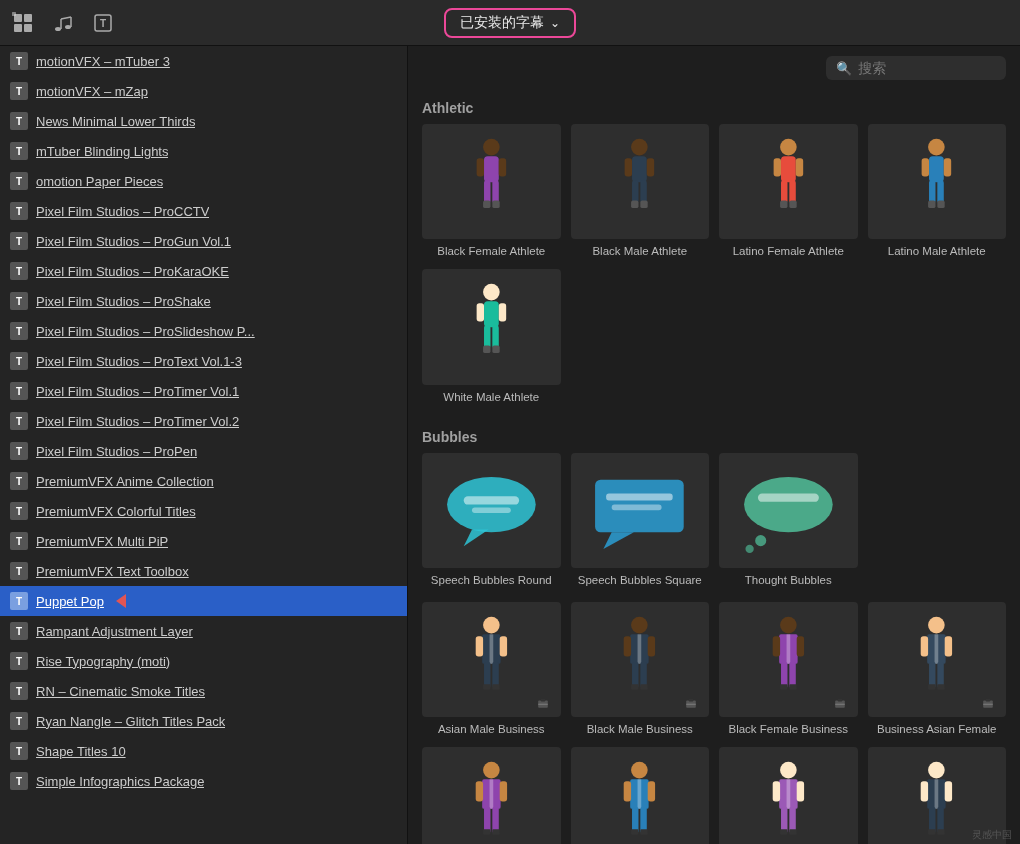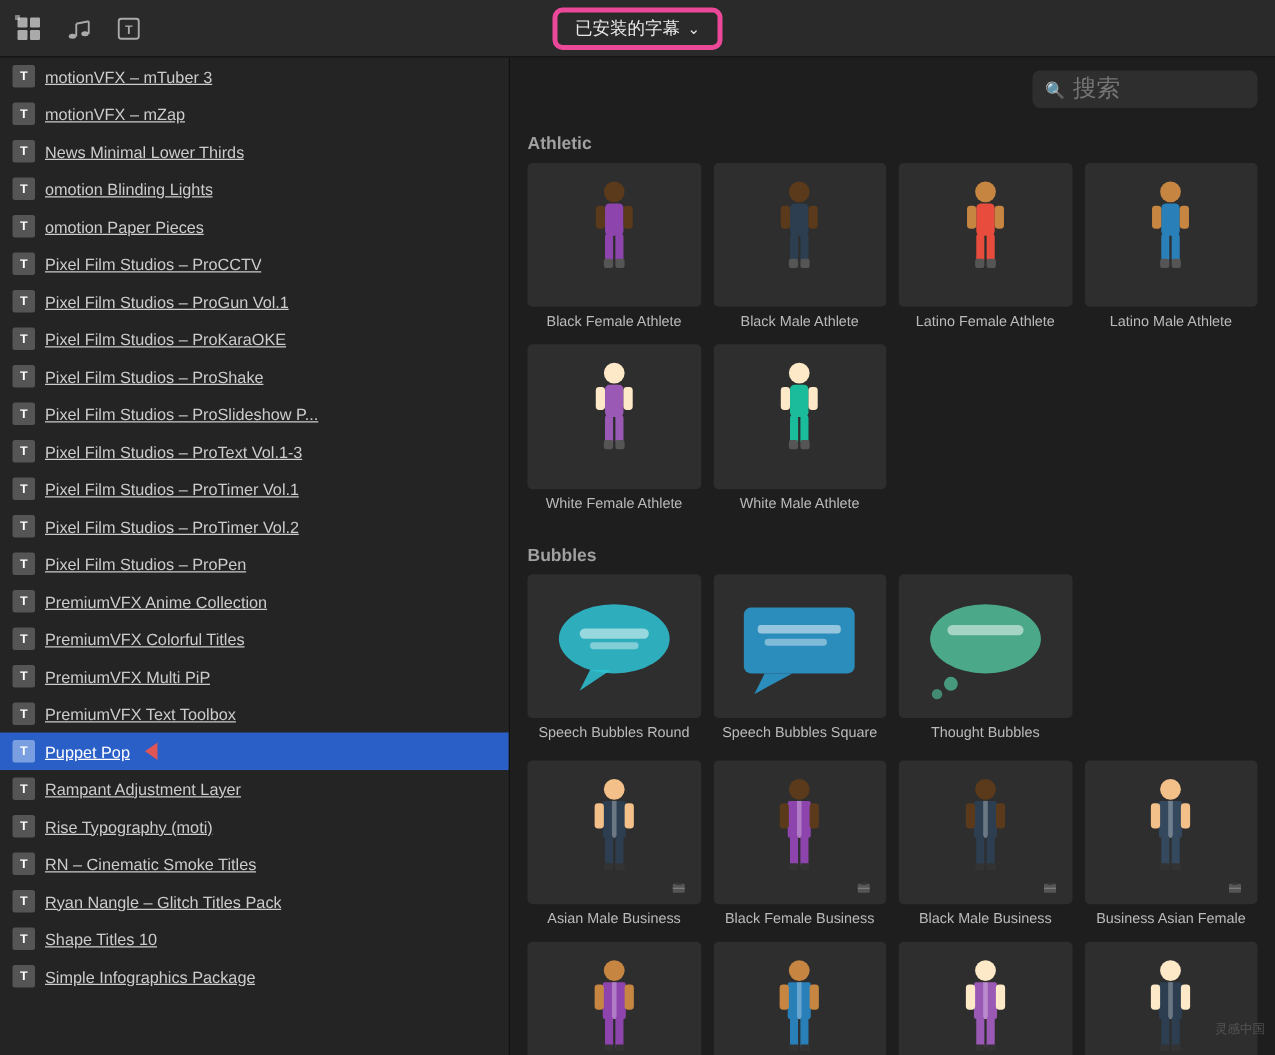--- a/index.html
+++ b/index.html
@@ -35,21 +35,21 @@
     .toolbar-icon {
       width: 26px;
       height: 26px;
       display: flex;
       align-items: center;
       justify-content: center;
       color: #ccc;
       font-size: 16px;
     }
     .dropdown-btn {
-      border: 4px solid #ec4899;
+      border: 2px solid #ec4899;
       border-radius: 8px;
       padding: 4px 14px;
       color: #e8e8e8;
       font-size: 14px;
       background: transparent;
       display: flex;
       align-items: center;
       gap: 6px;
       cursor: pointer;
     }
@@ -130,21 +130,21 @@
       border-radius: 6px;
       padding: 4px 10px;
       gap: 6px;
       width: 180px;
     }
     .search-input-wrapper input {
       background: transparent;
       border: none;
       outline: none;
       color: #ccc;
-      font-size: 19px;
+      font-size: 14px;
       width: 100%;
     }
     .search-icon-char { color: #888; font-size: 13px; }
 
     
     .category-section { padding: 0 14px 14px 14px; }
     .category-title {
       font-size: 14px;
       font-weight: 600;
       color: #a0a0a0;
@@ -230,21 +230,21 @@
       <div class="sidebar-item">
         <div class="t-icon">T</div>
         <span class="item-label">motionVFX – mZap</span>
       </div>
       <div class="sidebar-item">
         <div class="t-icon">T</div>
         <span class="item-label">News Minimal Lower Thirds</span>
       </div>
       <div class="sidebar-item">
         <div class="t-icon">T</div>
-        <span class="item-label">omotion Blinding Lights</span>
+        <span class="item-label">mTuber Blinding Lights</span>
       </div>
       <div class="sidebar-item">
         <div class="t-icon">T</div>
         <span class="item-label">omotion Paper Pieces</span>
       </div>
       <div class="sidebar-item">
         <div class="t-icon">T</div>
         <span class="item-label">Pixel Film Studios – ProCCTV</span>
       </div>
       <div class="sidebar-item">
@@ -396,35 +396,20 @@
     <rect x="21" y="70" width="8" height="8" rx="2" fill="#555"></rect>
     <rect x="31" y="70" width="8" height="8" rx="2" fill="#555"></rect>
   </svg>
               </div>
               <div class="grid-item-label">Latino Male Athlete</div>
             </div>
             <div class="grid-item">
               <div class="grid-item-thumb">
                 <svg viewBox="0 0 60 100" xmlns="http://www.w3.org/2000/svg">
     <circle cx="30" cy="12" r="9" fill="#fde8c8"></circle>
-    <rect x="22" y="22" width="16" height="28" rx="4" fill="#9b59b6"></rect>
-    <rect x="14" y="24" width="8" height="20" rx="3" fill="#fde8c8"></rect>
-    <rect x="38" y="24" width="8" height="20" rx="3" fill="#fde8c8"></rect>
-    <rect x="22" y="48" width="7" height="25" rx="3" fill="#9b59b6"></rect>
-    <rect x="31" y="48" width="7" height="25" rx="3" fill="#9b59b6"></rect>
-    <rect x="21" y="70" width="8" height="8" rx="2" fill="#555"></rect>
-    <rect x="31" y="70" width="8" height="8" rx="2" fill="#555"></rect>
-  </svg>
-              </div>
-              <div class="grid-item-label">White Female Athlete</div>
-            </div>
-            <div class="grid-item">
-              <div class="grid-item-thumb">
-                <svg viewBox="0 0 60 100" xmlns="http://www.w3.org/2000/svg">
-    <circle cx="30" cy="12" r="9" fill="#fde8c8"></circle>
     <rect x="22" y="22" width="16" height="28" rx="4" fill="#1abc9c"></rect>
     <rect x="14" y="24" width="8" height="20" rx="3" fill="#fde8c8"></rect>
     <rect x="38" y="24" width="8" height="20" rx="3" fill="#fde8c8"></rect>
     <rect x="22" y="48" width="7" height="25" rx="3" fill="#1abc9c"></rect>
     <rect x="31" y="48" width="7" height="25" rx="3" fill="#1abc9c"></rect>
     <rect x="21" y="70" width="8" height="8" rx="2" fill="#555"></rect>
     <rect x="31" y="70" width="8" height="8" rx="2" fill="#555"></rect>
   </svg>
               </div>
               <div class="grid-item-label">White Male Athlete</div>
@@ -489,57 +474,57 @@
         <rect x="7" y="5" width="6" height="3" rx="1" fill="#333"></rect>
         <rect x="4" y="11" width="12" height="1" fill="#888"></rect>
       </svg>
               </div>
               <div class="grid-item-label">Asian Male Business</div>
             </div>
             <div class="grid-item">
               <div class="grid-item-thumb">
                 <svg viewBox="0 0 60 100" xmlns="http://www.w3.org/2000/svg">
     <circle cx="30" cy="12" r="9" fill="#5a3a1a"></circle>
-    <rect x="20" y="22" width="20" height="32" rx="2" fill="#8e44ad"></rect>
+    <rect x="20" y="22" width="20" height="32" rx="2" fill="#2c3e50"></rect>
     <rect x="28" y="22" width="4" height="32" fill="#fff" opacity="0.3"></rect>
     <rect x="13" y="24" width="8" height="22" rx="3" fill="#5a3a1a"></rect>
     <rect x="39" y="24" width="8" height="22" rx="3" fill="#5a3a1a"></rect>
-    <rect x="22" y="52" width="7" height="28" rx="2" fill="#8e44ad"></rect>
-    <rect x="31" y="52" width="7" height="28" rx="2" fill="#8e44ad"></rect>
+    <rect x="22" y="52" width="7" height="28" rx="2" fill="#2c3e50"></rect>
+    <rect x="31" y="52" width="7" height="28" rx="2" fill="#2c3e50"></rect>
     <rect x="21" y="76" width="8" height="6" rx="1" fill="#333"></rect>
     <rect x="31" y="76" width="8" height="6" rx="1" fill="#333"></rect>
   </svg>
                 <svg viewBox="0 0 20 20" xmlns="http://www.w3.org/2000/svg" style="position:absolute;bottom:6px;right:10px;width:16px;height:16px;">
         <rect x="4" y="7" width="12" height="9" rx="1" fill="#555"></rect>
         <rect x="7" y="5" width="6" height="3" rx="1" fill="#333"></rect>
         <rect x="4" y="11" width="12" height="1" fill="#888"></rect>
       </svg>
               </div>
-              <div class="grid-item-label">Black Female Business</div>
+              <div class="grid-item-label">Black Male Business</div>
             </div>
             <div class="grid-item">
               <div class="grid-item-thumb">
                 <svg viewBox="0 0 60 100" xmlns="http://www.w3.org/2000/svg">
     <circle cx="30" cy="12" r="9" fill="#5a3a1a"></circle>
-    <rect x="20" y="22" width="20" height="32" rx="2" fill="#2c3e50"></rect>
+    <rect x="20" y="22" width="20" height="32" rx="2" fill="#8e44ad"></rect>
     <rect x="28" y="22" width="4" height="32" fill="#fff" opacity="0.3"></rect>
     <rect x="13" y="24" width="8" height="22" rx="3" fill="#5a3a1a"></rect>
     <rect x="39" y="24" width="8" height="22" rx="3" fill="#5a3a1a"></rect>
-    <rect x="22" y="52" width="7" height="28" rx="2" fill="#2c3e50"></rect>
-    <rect x="31" y="52" width="7" height="28" rx="2" fill="#2c3e50"></rect>
+    <rect x="22" y="52" width="7" height="28" rx="2" fill="#8e44ad"></rect>
+    <rect x="31" y="52" width="7" height="28" rx="2" fill="#8e44ad"></rect>
     <rect x="21" y="76" width="8" height="6" rx="1" fill="#333"></rect>
     <rect x="31" y="76" width="8" height="6" rx="1" fill="#333"></rect>
   </svg>
                 <svg viewBox="0 0 20 20" xmlns="http://www.w3.org/2000/svg" style="position:absolute;bottom:6px;right:10px;width:16px;height:16px;">
         <rect x="4" y="7" width="12" height="9" rx="1" fill="#555"></rect>
         <rect x="7" y="5" width="6" height="3" rx="1" fill="#333"></rect>
         <rect x="4" y="11" width="12" height="1" fill="#888"></rect>
       </svg>
               </div>
-              <div class="grid-item-label">Black Male Business</div>
+              <div class="grid-item-label">Black Female Business</div>
             </div>
             <div class="grid-item">
               <div class="grid-item-thumb">
                 <svg viewBox="0 0 60 100" xmlns="http://www.w3.org/2000/svg">
     <circle cx="30" cy="12" r="9" fill="#f4c08a"></circle>
     <rect x="20" y="22" width="20" height="32" rx="2" fill="#34495e"></rect>
     <rect x="28" y="22" width="4" height="32" fill="#fff" opacity="0.3"></rect>
     <rect x="13" y="24" width="8" height="22" rx="3" fill="#f4c08a"></rect>
     <rect x="39" y="24" width="8" height="22" rx="3" fill="#f4c08a"></rect>
     <rect x="22" y="52" width="7" height="28" rx="2" fill="#34495e"></rect>
@@ -614,13 +599,13 @@
     <rect x="31" y="76" width="8" height="6" rx="1" fill="#333"></rect>
   </svg>
               </div>
             </div>
           </div>
         </div>
       </div>
   </div>
 </div>
 
-<div style="position:fixed;bottom:14px;right:8px;font-size:10px;color:#666;opacity:0.7;pointer-events:none;">灵感中国</div>
+<div style="position:fixed;bottom:2px;right:8px;font-size:10px;color:#666;opacity:0.7;pointer-events:none;">灵感中国</div>
 
 </body></html>

